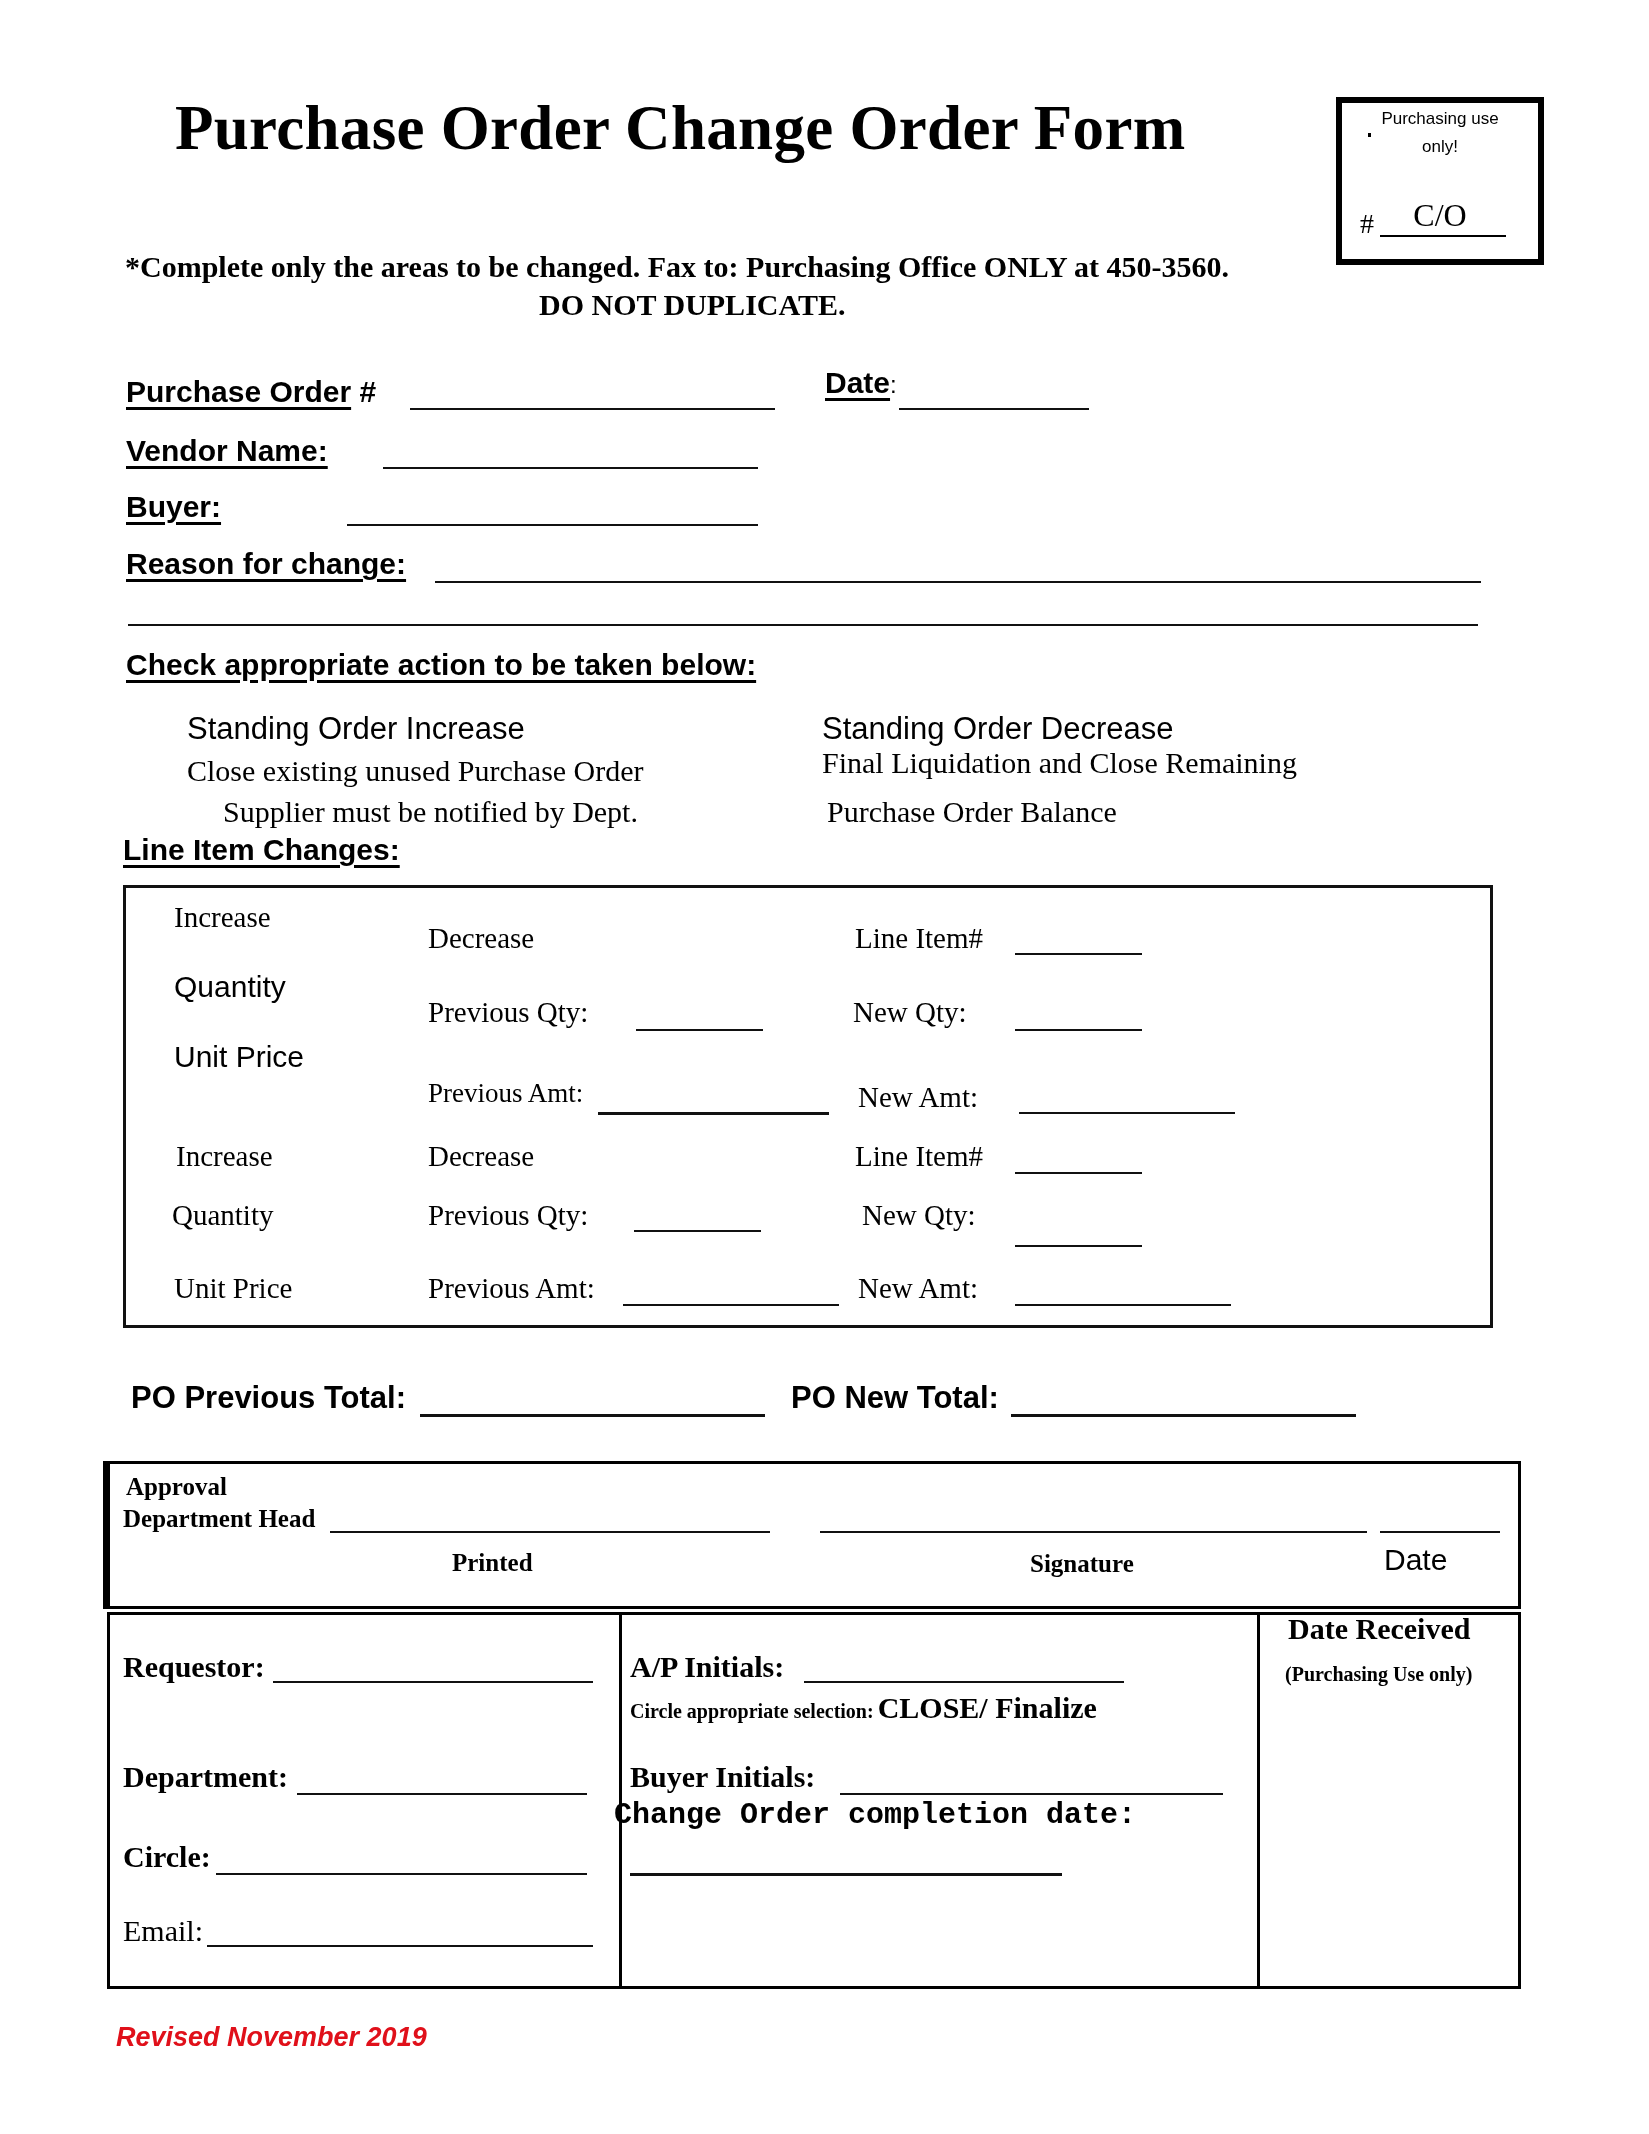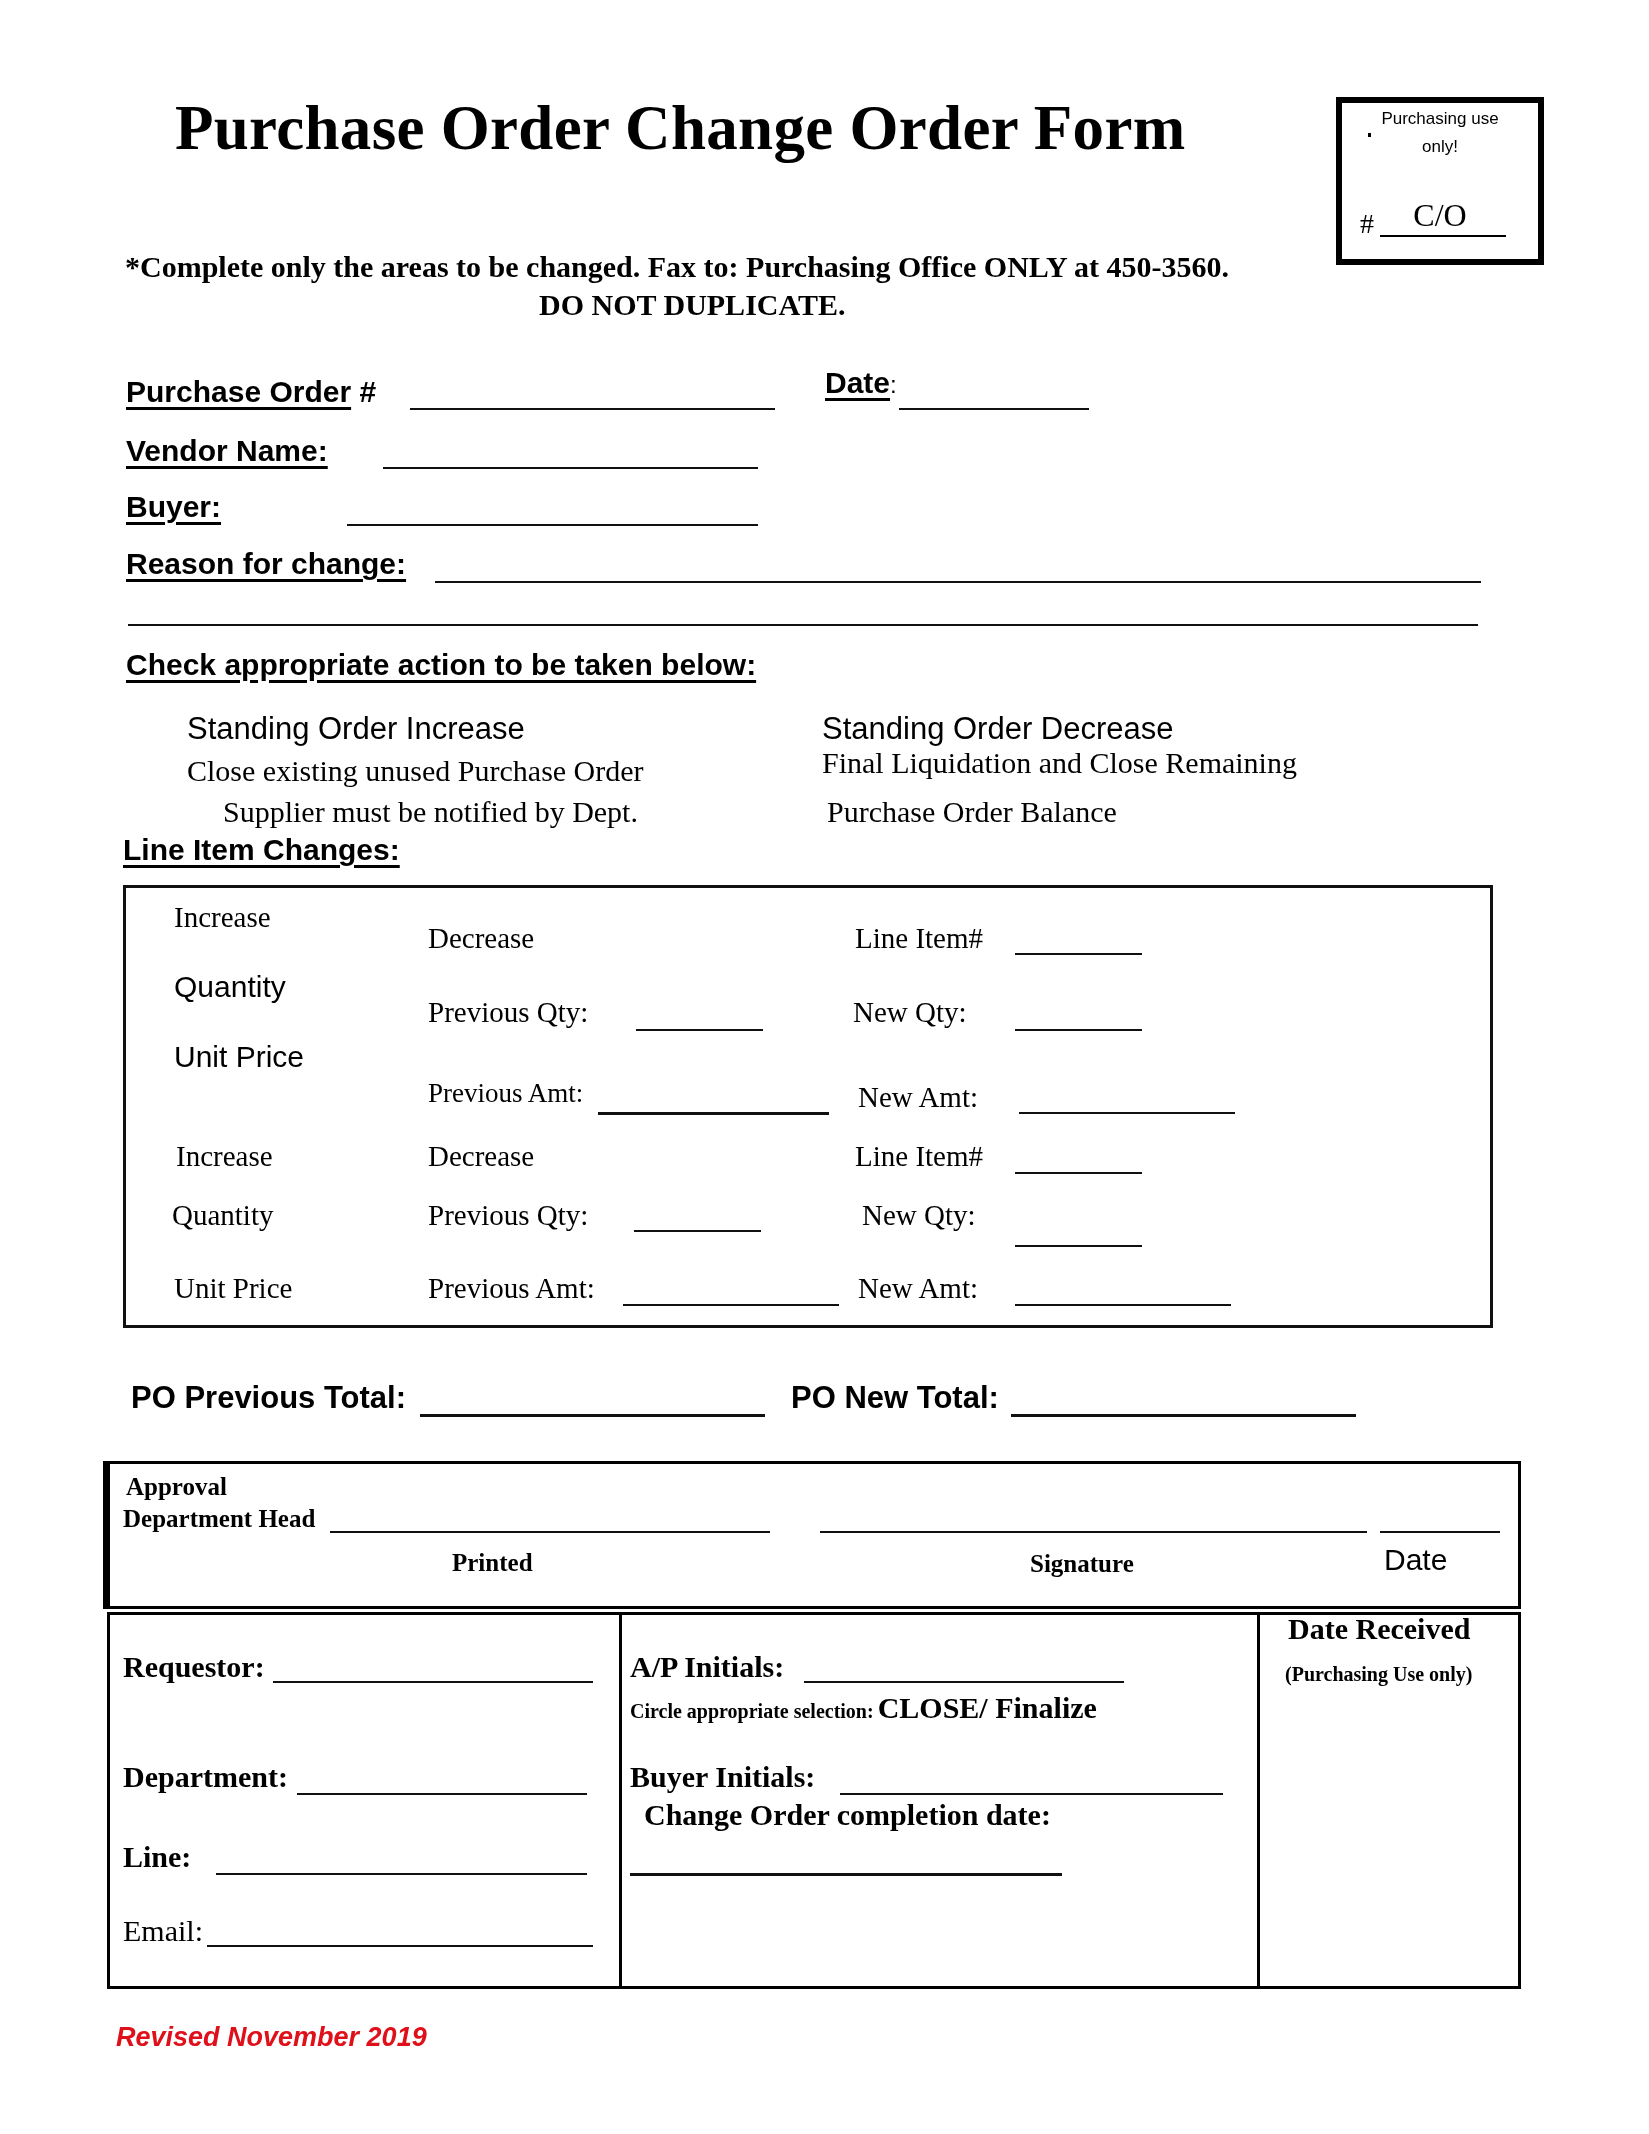--- a/index.html
+++ b/index.html
@@ -144,33 +144,33 @@
 
 <div id="bottom-box" class="box">
   <div class="vdiv" style="left:509px;"></div>
   <div class="vdiv" style="left:1147px;"></div>
 </div>
 
 <div class="abs serif b28" style="left:123px; top:1650px;">Requestor:</div>
 <div class="line" style="left:273px; top:1681px; width:320px;"></div>
 <div class="abs serif b28" style="left:123px; top:1760px;">Department:</div>
 <div class="line" style="left:297px; top:1793px; width:290px;"></div>
-<div class="abs serif b28" style="left:123px; top:1840px;">Line:</div>
+<div class="abs serif b28" style="left:123px; top:1840px;">Circle:</div>
 <div class="line" style="left:216px; top:1873px; width:371px;"></div>
 <div class="abs serif" style="left:123px; top:1914px; font-size:30px;">Email:</div>
 <div class="line" style="left:207px; top:1945px; width:386px;"></div>
 
 <div class="abs serif b28" style="left:630px; top:1650px;">A/P Initials:</div>
 <div class="line" style="left:804px; top:1681px; width:320px;"></div>
 <div class="abs serif" style="left:630px; top:1691px;">
   <span class="b20">Circle appropriate selection:</span>
   <span class="b28">CLOSE/ Finalize</span>
 </div>
 <div class="abs serif b28" style="left:630px; top:1760px;">Buyer Initials:</div>
 <div class="line" style="left:840px; top:1793px; width:383px;"></div>
-<div class="abs serif b28" style="left:644px; top:1798px;">Change Order completion date:</div>
+<div class="abs serif b28" style="left:614px; top:1798px;font-family:Liberation Mono, monospace;">Change Order completion date:</div>
 <div class="line" style="left:630px; top:1873px; width:432px; border-top-width:3px;"></div>
 
 <div class="abs serif b28" style="left:1288px; top:1612px;">Date Received</div>
 <div class="abs serif b20" style="left:1285px; top:1663px;">(Purchasing Use only)</div>
 <div class="abs" style="left:1260px; top:1700px; width:255px; height:280px;"></div>
 
 <div id="revised" class="abs sans" style="color:#e0101a;">Revised November 2019</div>
 
 </body></html>

